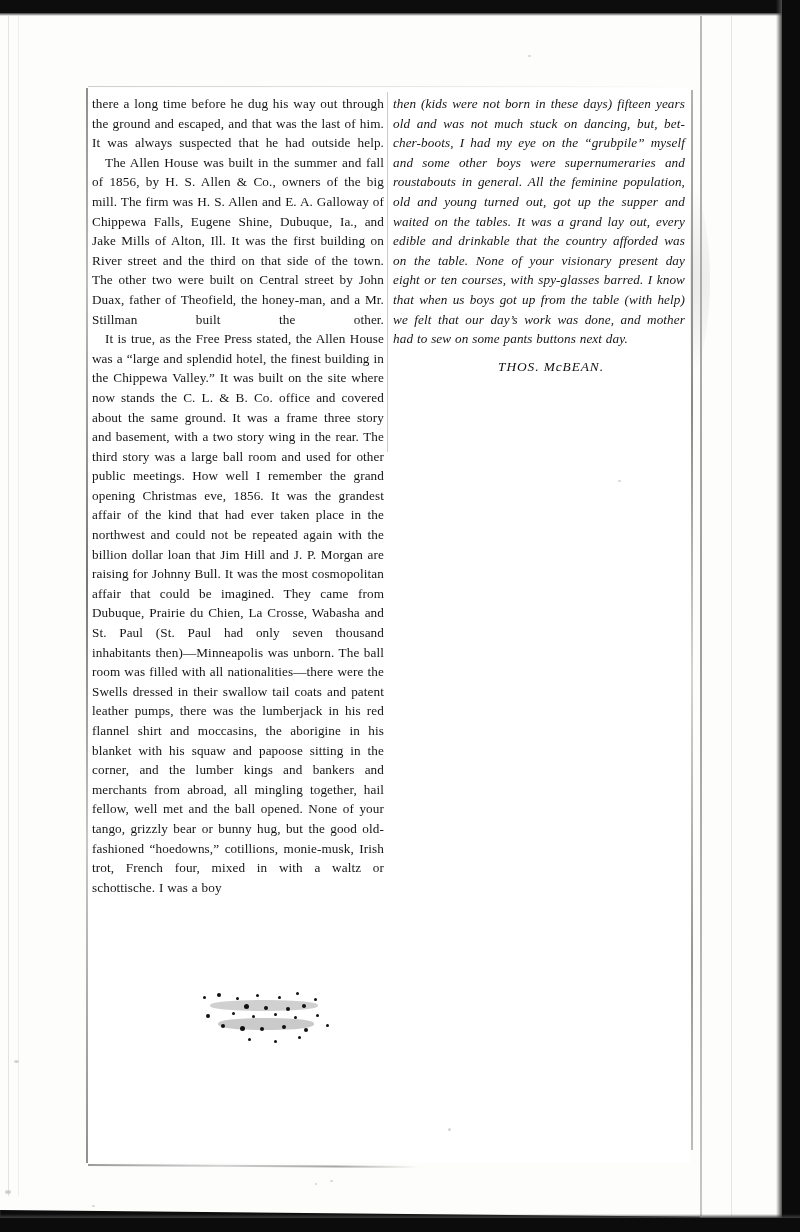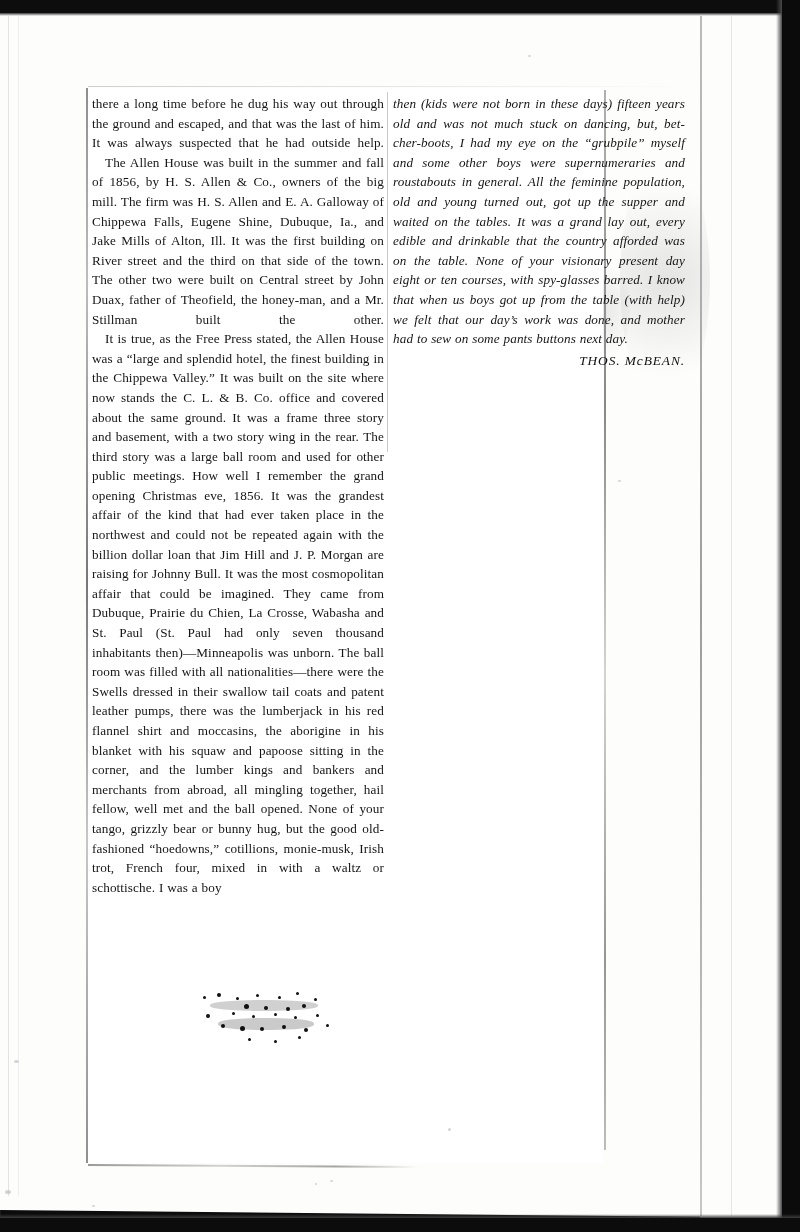--- a/index.html
+++ b/index.html
@@ -81,21 +81,21 @@
   .rule-left-inner { left: 18px; top: 16px;  width: 1px; height: 1180px; opacity: .28; }
   .rule-right-outer{ left: 700px;top: 16px;  width: 2px; height: 1200px; opacity: .85;
                      background: linear-gradient(to bottom,#b0b0b0,#8d8d8d,#bdbdbd); }
   .rule-right-mid  { left: 731px;top: 16px;  width: 1px; height: 1200px; opacity: .45; }
 
   
   #clipping {
     position: absolute;
     left: 88px;
     top: 88px;
-    width: 515px;
+    width: 602px;
     height: 1075px;
     background: #ffffff;
     box-shadow: 0 0 0 0 rgba(0,0,0,0);
   }
   
   #clipping::before {
     content: "";
     position: absolute;
     left: -2px; top: 0;
     width: 2px; height: 100%;
@@ -160,27 +160,27 @@
     letter-spacing: .1px;
     word-spacing: .4px;
     -webkit-font-smoothing: none;
   }
   .col p.last-left  { text-align-last: left; }
   .col p + p { margin-top: 0; }
   .col p .indent { display: inline-block; width: 13px; }
 
   
   .signature {
-    margin-top: 2px;
+    margin-top: 8px;
     font-family: "Liberation Serif", serif;
     font-size: 13.4px;
     line-height: 20px;
     letter-spacing: .9px;
     color: #121212;
-    text-align: right;
+    text-align: center;
     padding-left: 24px;
   }
 
   
   .blotches {
     position: absolute;
     left: 0; top: 0;
     width: 602px; height: 1075px;
     pointer-events: none;
   }

